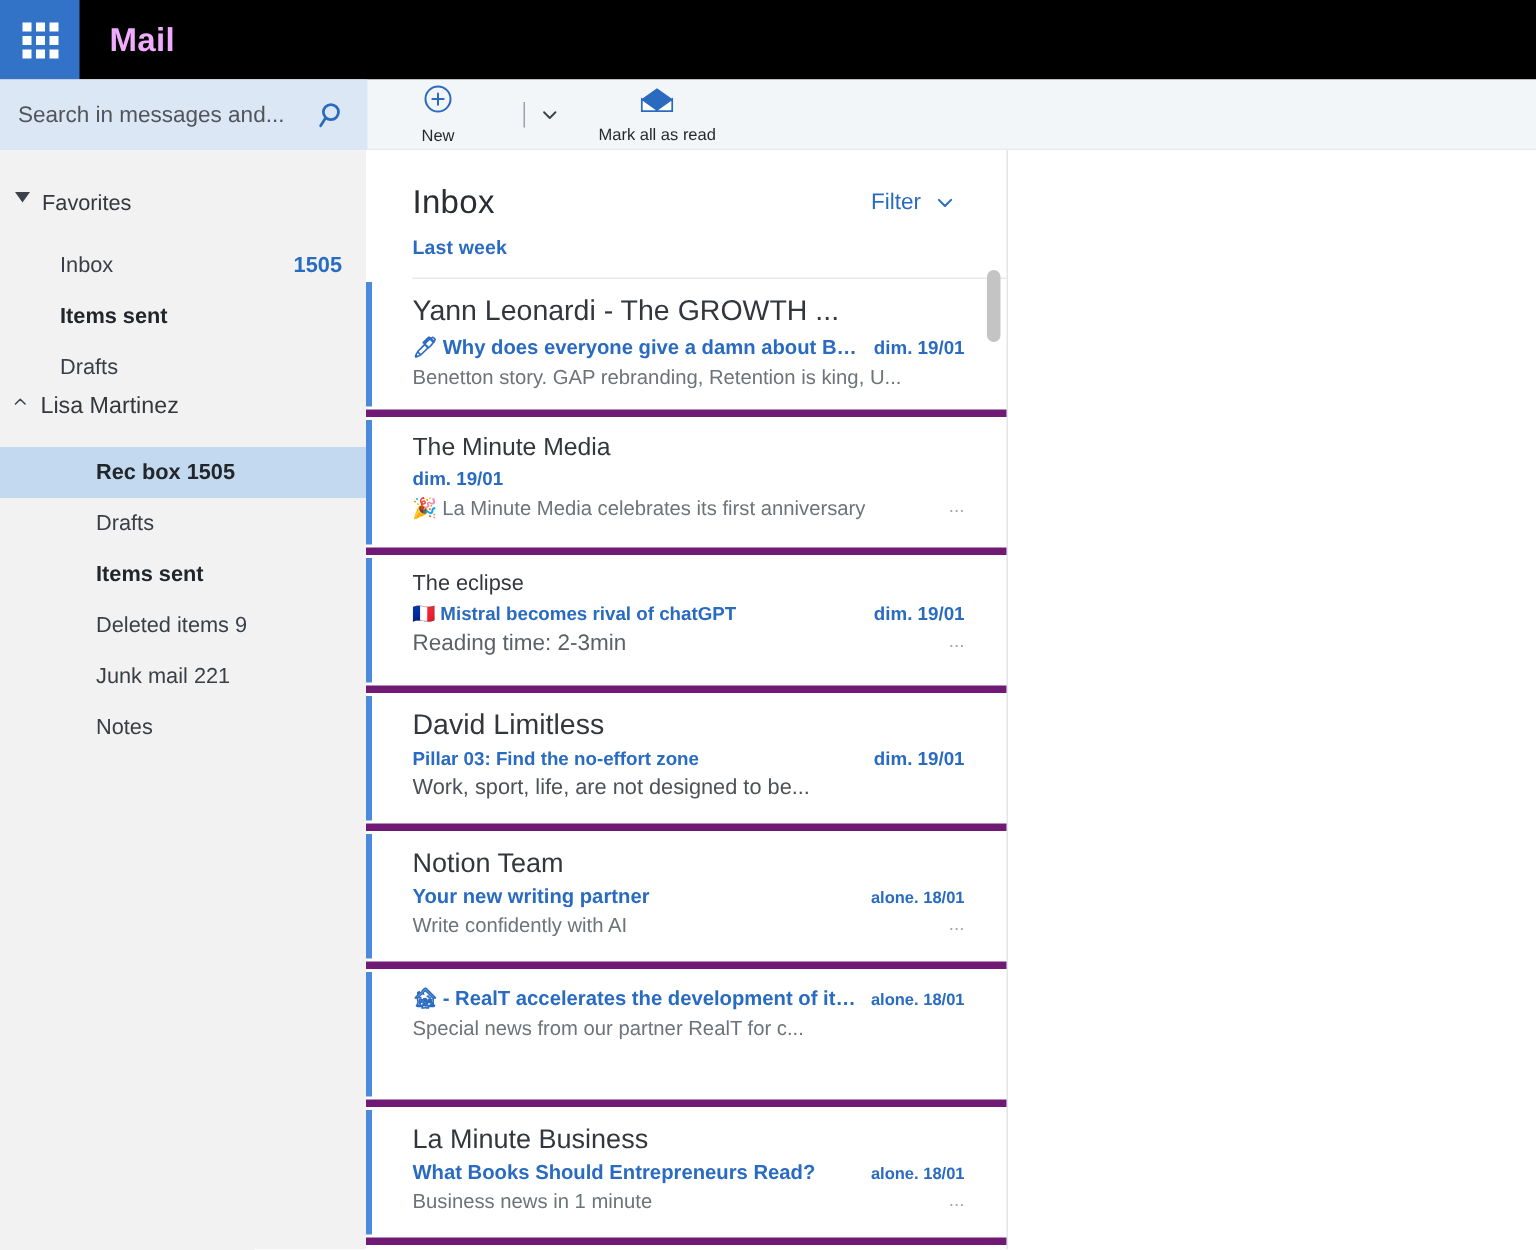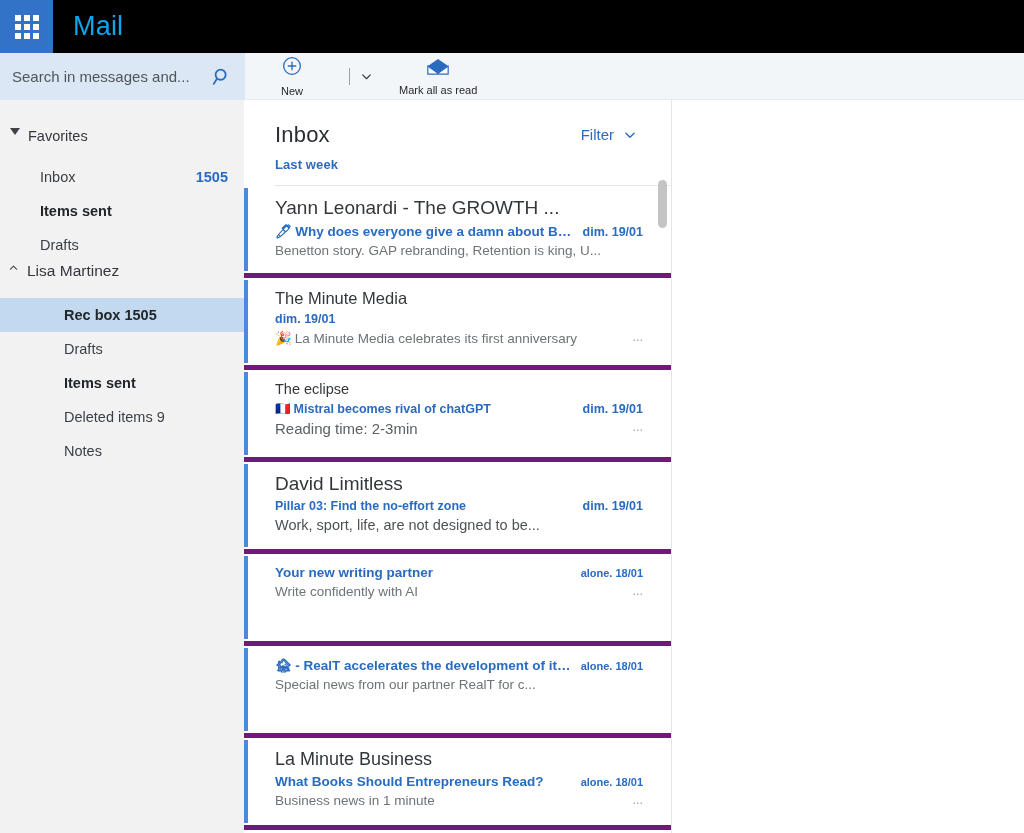--- a/index.html
+++ b/index.html
@@ -20,21 +20,21 @@
     width: 53px; height: 53px; background: #3273c8;
     display: flex; align-items: center; justify-content: center;
     cursor: pointer; flex: 0 0 53px;
   }
   .waffle-grid {
     display: grid; grid-template-columns: repeat(3, 6px);
     grid-template-rows: repeat(3, 6px); gap: 3px;
   }
   .waffle-grid i { display: block; width: 6px; height: 6px; background: #ffffff; }
   .app-title {
-    color: #0ea5e9; font-size: 27px; font-weight: normal;
+    color: #f0abfc; font-size: 22px; font-weight: bold;
     margin-left: 20px; letter-spacing: .2px;
   }
 
   
   .strip {
     position: absolute; left: 0; top: 53px; width: 1024px; height: 47px;
     background: #f3f6f9; border-bottom: 1px solid #e6ebf0;
   }
   .searchbox {
     position: absolute; left: 0; top: 0; width: 245px; height: 47px;
@@ -264,20 +264,23 @@
     <div class="navitem sub">
       <span>Drafts</span>
     </div>
     <div class="navitem sub bold">
       <span>Items sent</span>
     </div>
     <div class="navitem sub">
       <span>Deleted items 9</span>
     </div>
     <div class="navitem sub">
+      <span>Junk mail 221</span>
+    </div>
+    <div class="navitem sub">
       <span>Notes</span>
     </div>
   </div>
 
   <div class="listpane">
 
     <div class="list-header">
       <div class="list-title">Inbox</div>
       <div class="list-sub">Last week</div>
       <div class="filter">
@@ -340,20 +343,21 @@
           </div>
           <div class="msg-date">dim. 19/01</div>
         </div>
         <div class="msg-preview-row">
           <div class="msg-preview">Work, sport, life, are not designed to be...</div>
           <div class="msg-dots"></div>
         </div>
       </div>
 
       <div class="msg s5">
+        <div class="msg-sender">Notion Team</div>
         <div class="msg-row">
           <div class="msg-subject">
             <span>Your new writing partner</span>
           </div>
           <div class="msg-date">alone. 18/01</div>
         </div>
         <div class="msg-preview-row">
           <div class="msg-preview">Write confidently with AI</div>
           <div class="msg-dots">...</div>
         </div>

